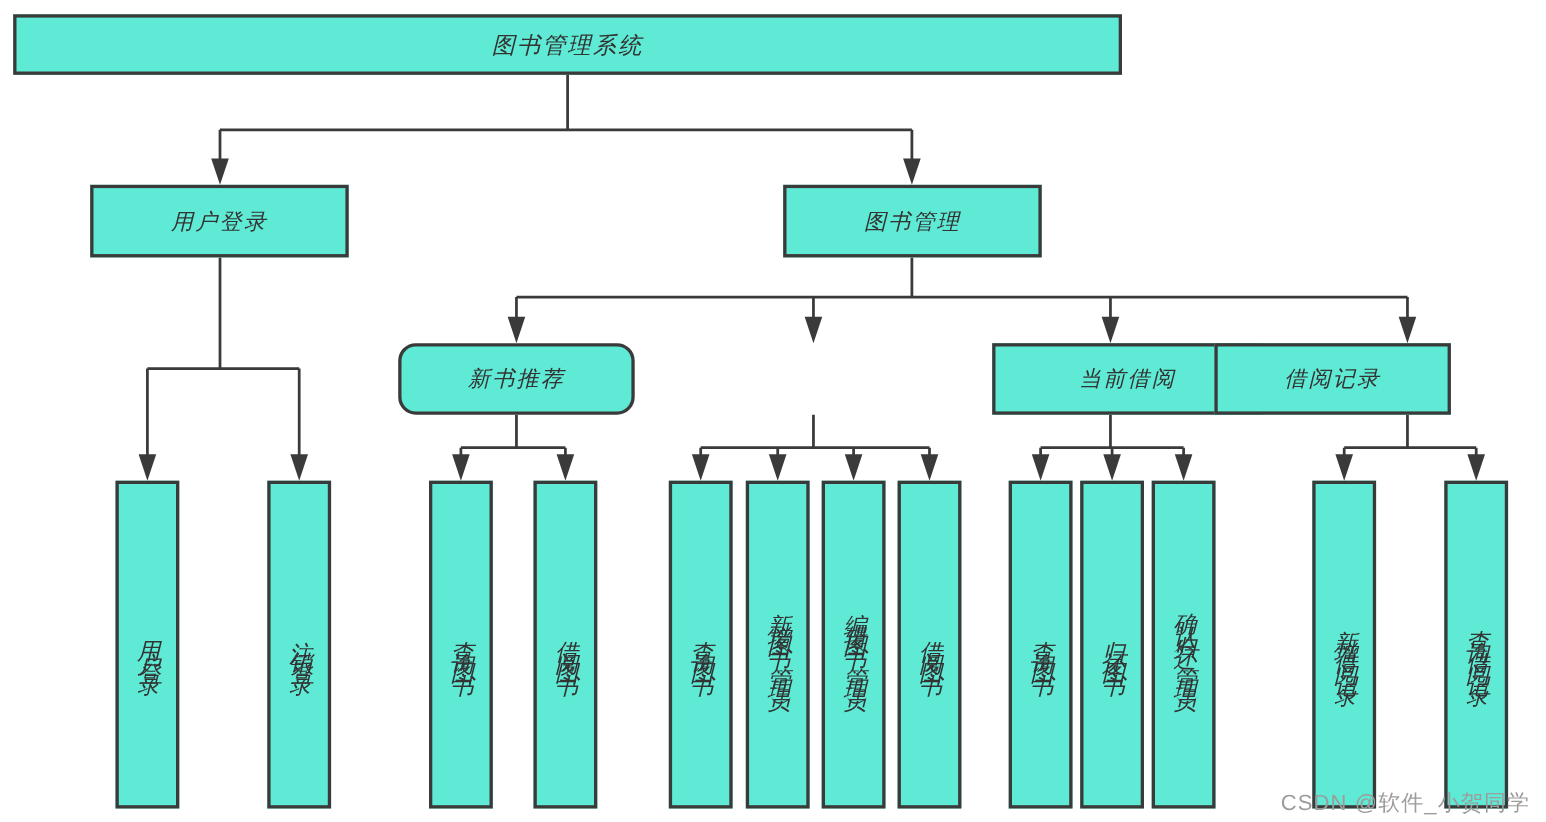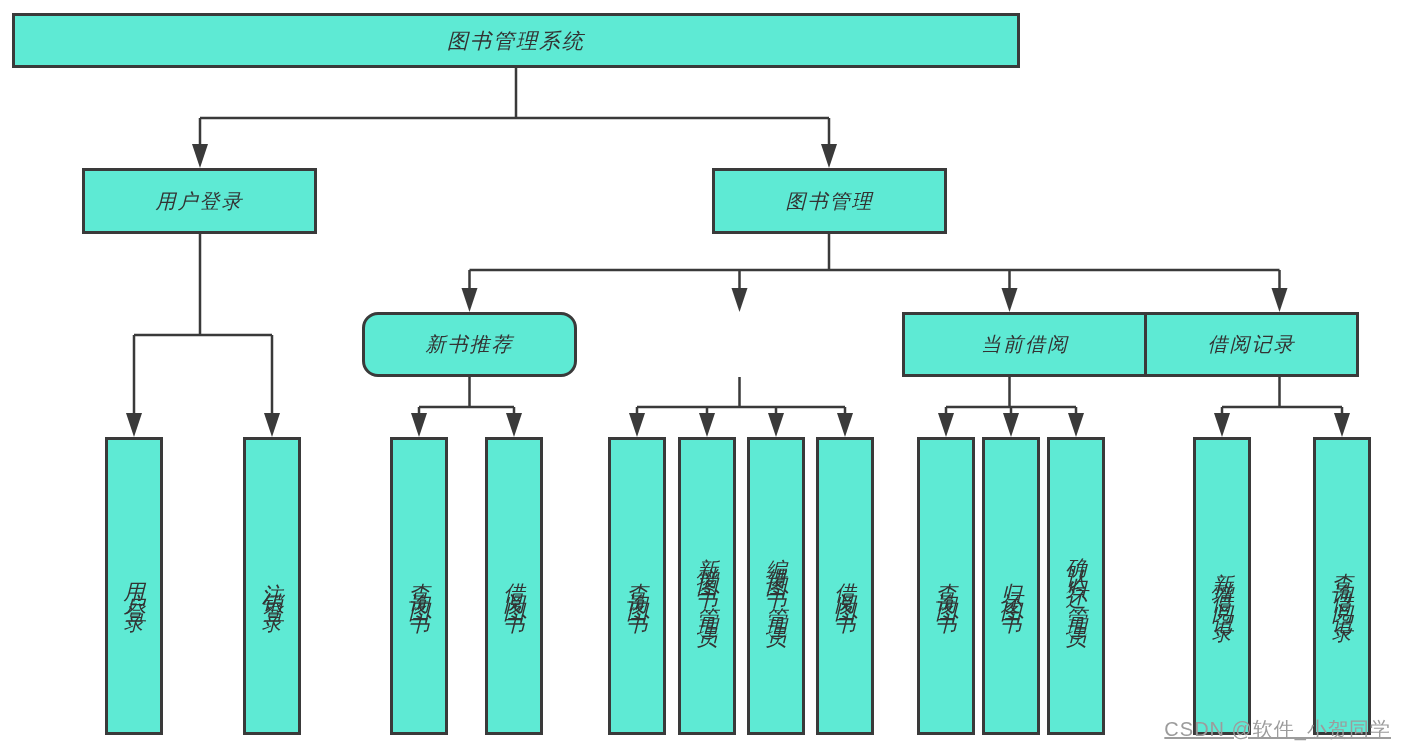--- a/index.html
+++ b/index.html
@@ -40,21 +40,20 @@
   }
   .watermark {
     position: absolute;
     right: 14px;
     bottom: 4px;
     font-size: 20px;
     color: #9c9c9c;
     letter-spacing: 1px;
     z-index: 3;
     white-space: nowrap;
-    text-decoration: underline;
   }
 </style>
 </head>
 <body>
 
 <div class="canvas">
 
   <svg class="connector-svg" viewBox="0 0 1405 747" xmlns="http://www.w3.org/2000/svg">
     <g stroke="#3a3a3a" stroke-width="2.5" fill="none">
       <path d="M516,68 V118 M200,118 H829 M200,118 V146 M829,118 V146"></path>
@@ -128,21 +127,21 @@
   <div class="node h-box" style="left:712px; top:168px; width:235px; height:66px;">
     <span>图书管理</span>
   </div>
 
   <div class="node h-box" style="left:362px; top:312px; width:215px; height:65px;border-radius:16px;">
     <span>新书推荐</span>
   </div>
   <div class="node h-box" style="left:902px; top:312px; width:246px; height:65px;">
     <span>当前借阅</span>
   </div>
-  <div class="node h-box" style="left:1144px; top:312px; width:215px; height:65px;">
+  <div class="node h-box" style="left:1104px; top:312px; width:215px; height:65px;">
     <span>借阅记录</span>
   </div>
 
   <div class="node v-box" style="left:105px; top:437px; width:58px; height:298px;">
     <span>用户登录</span>
   </div>
   <div class="node v-box" style="left:243px; top:437px; width:58px; height:298px;">
     <span>注销登录</span>
   </div>
 

